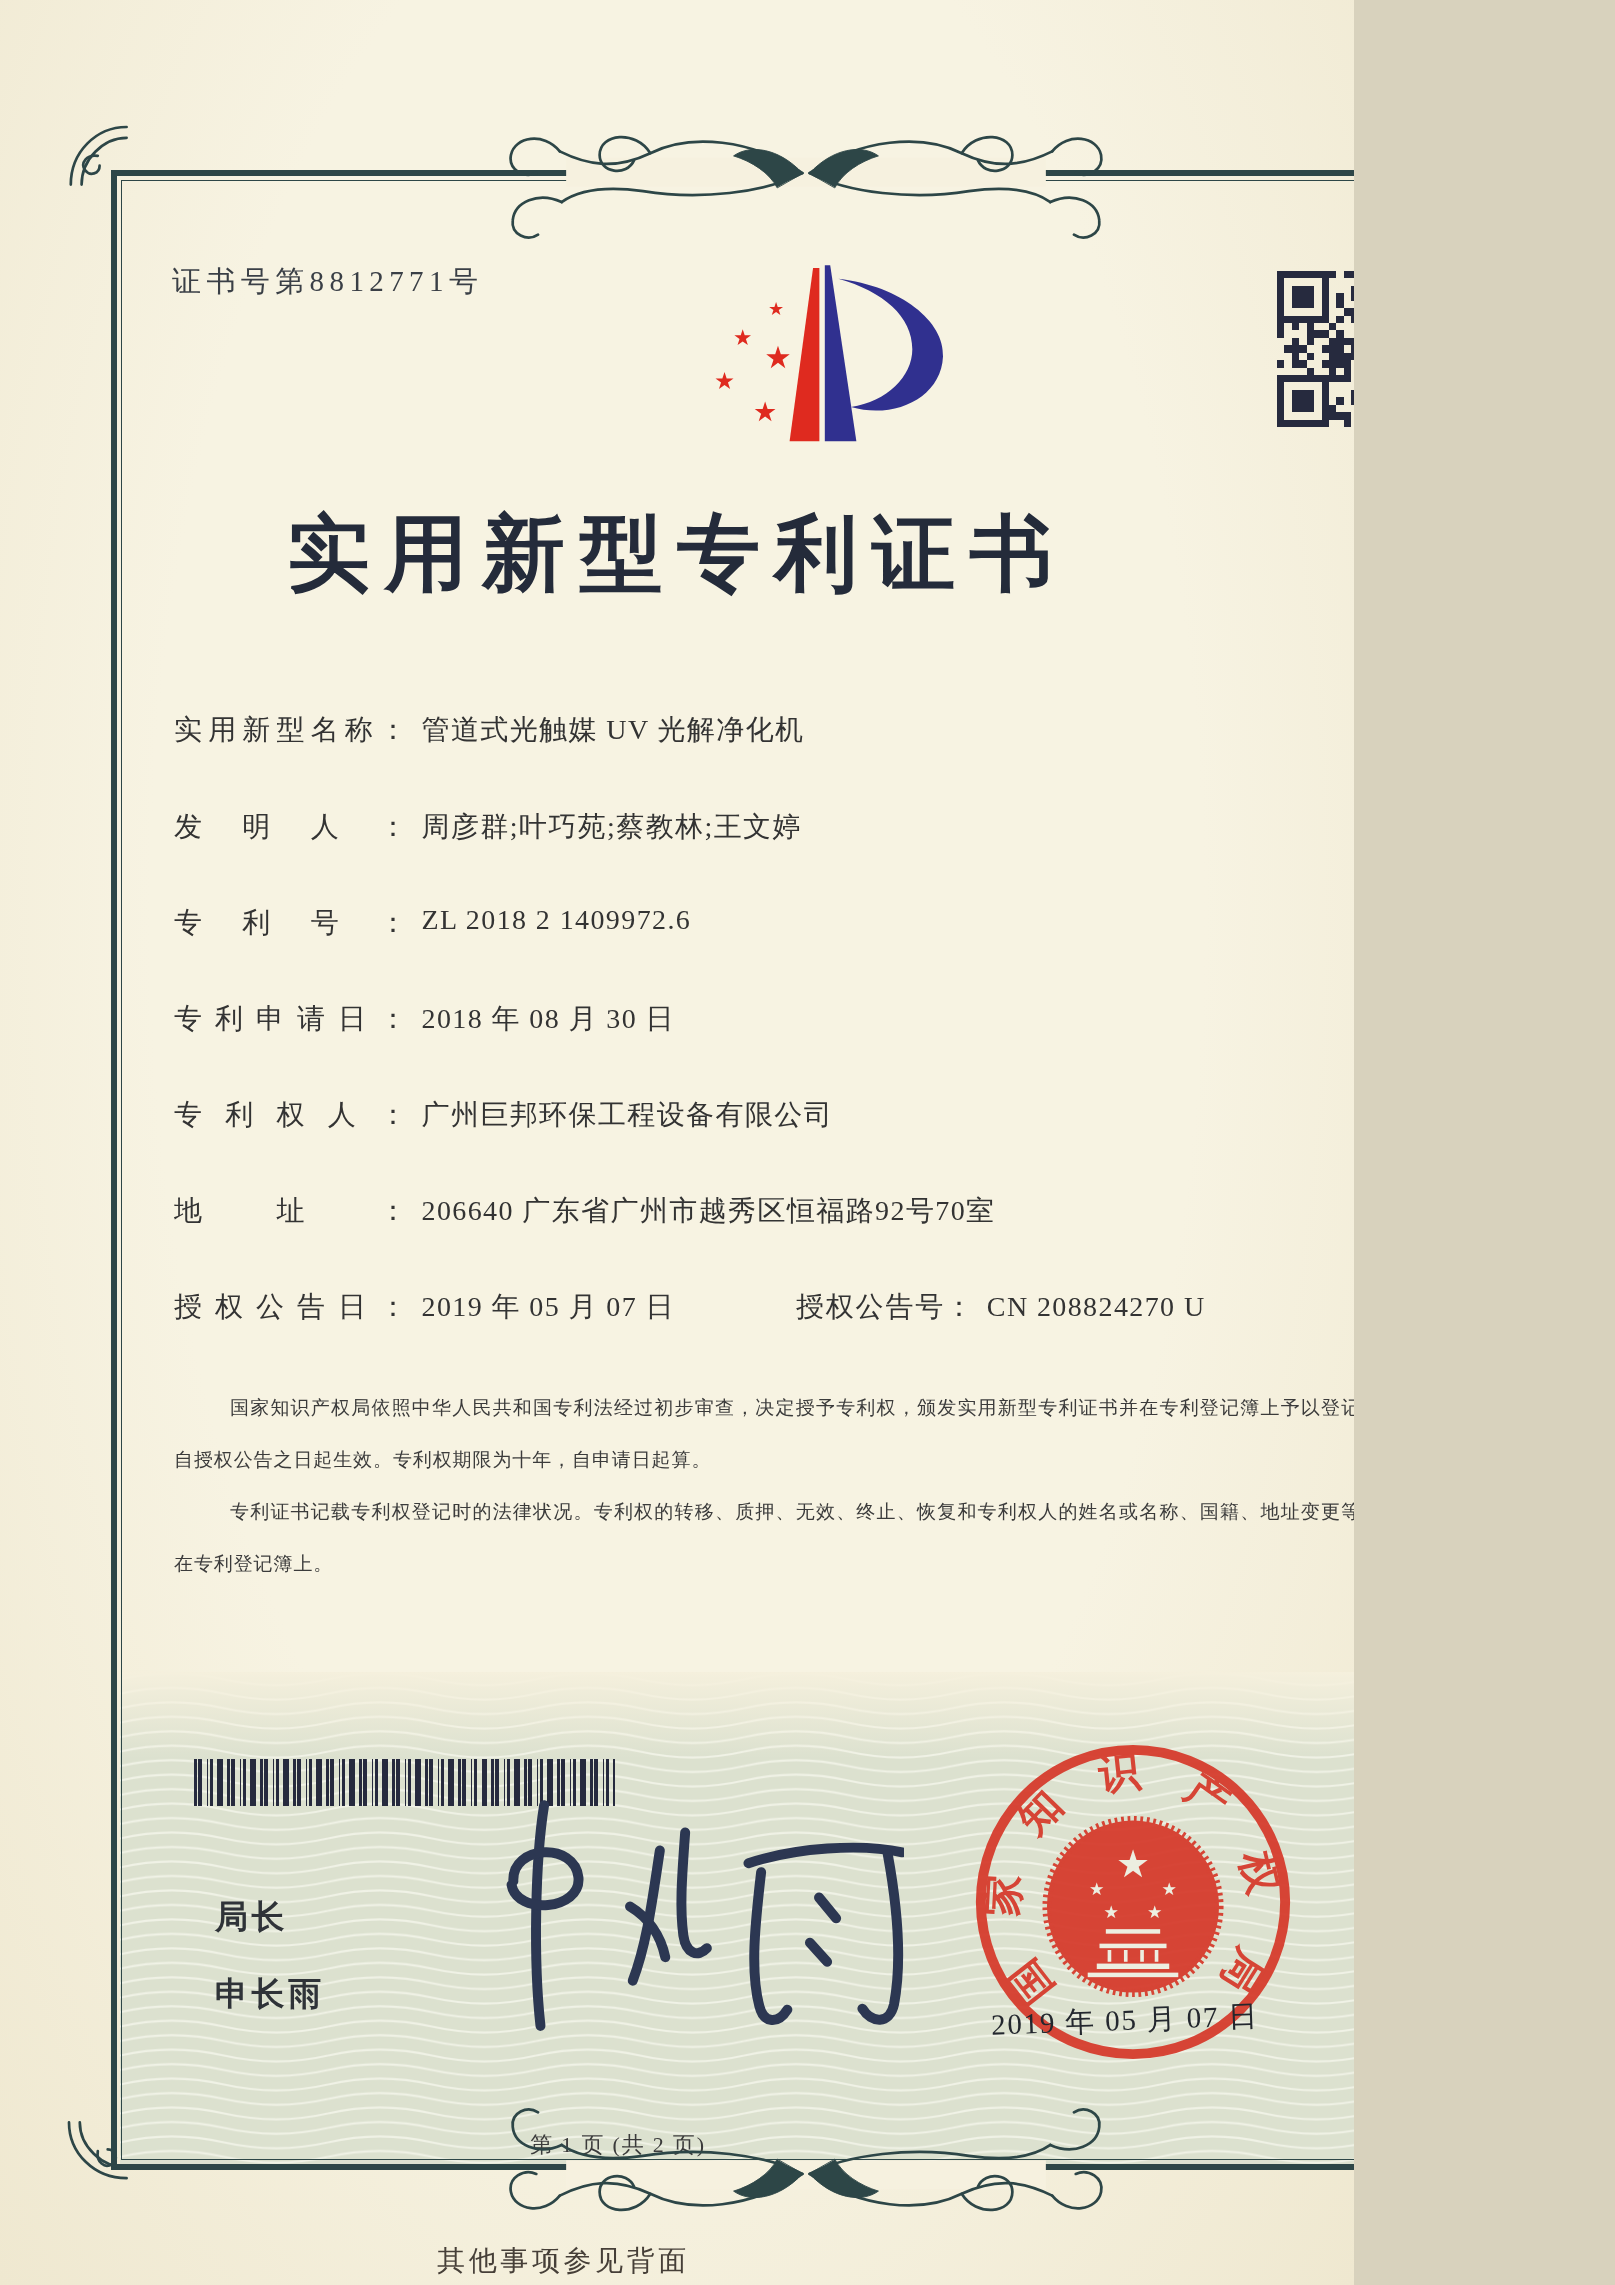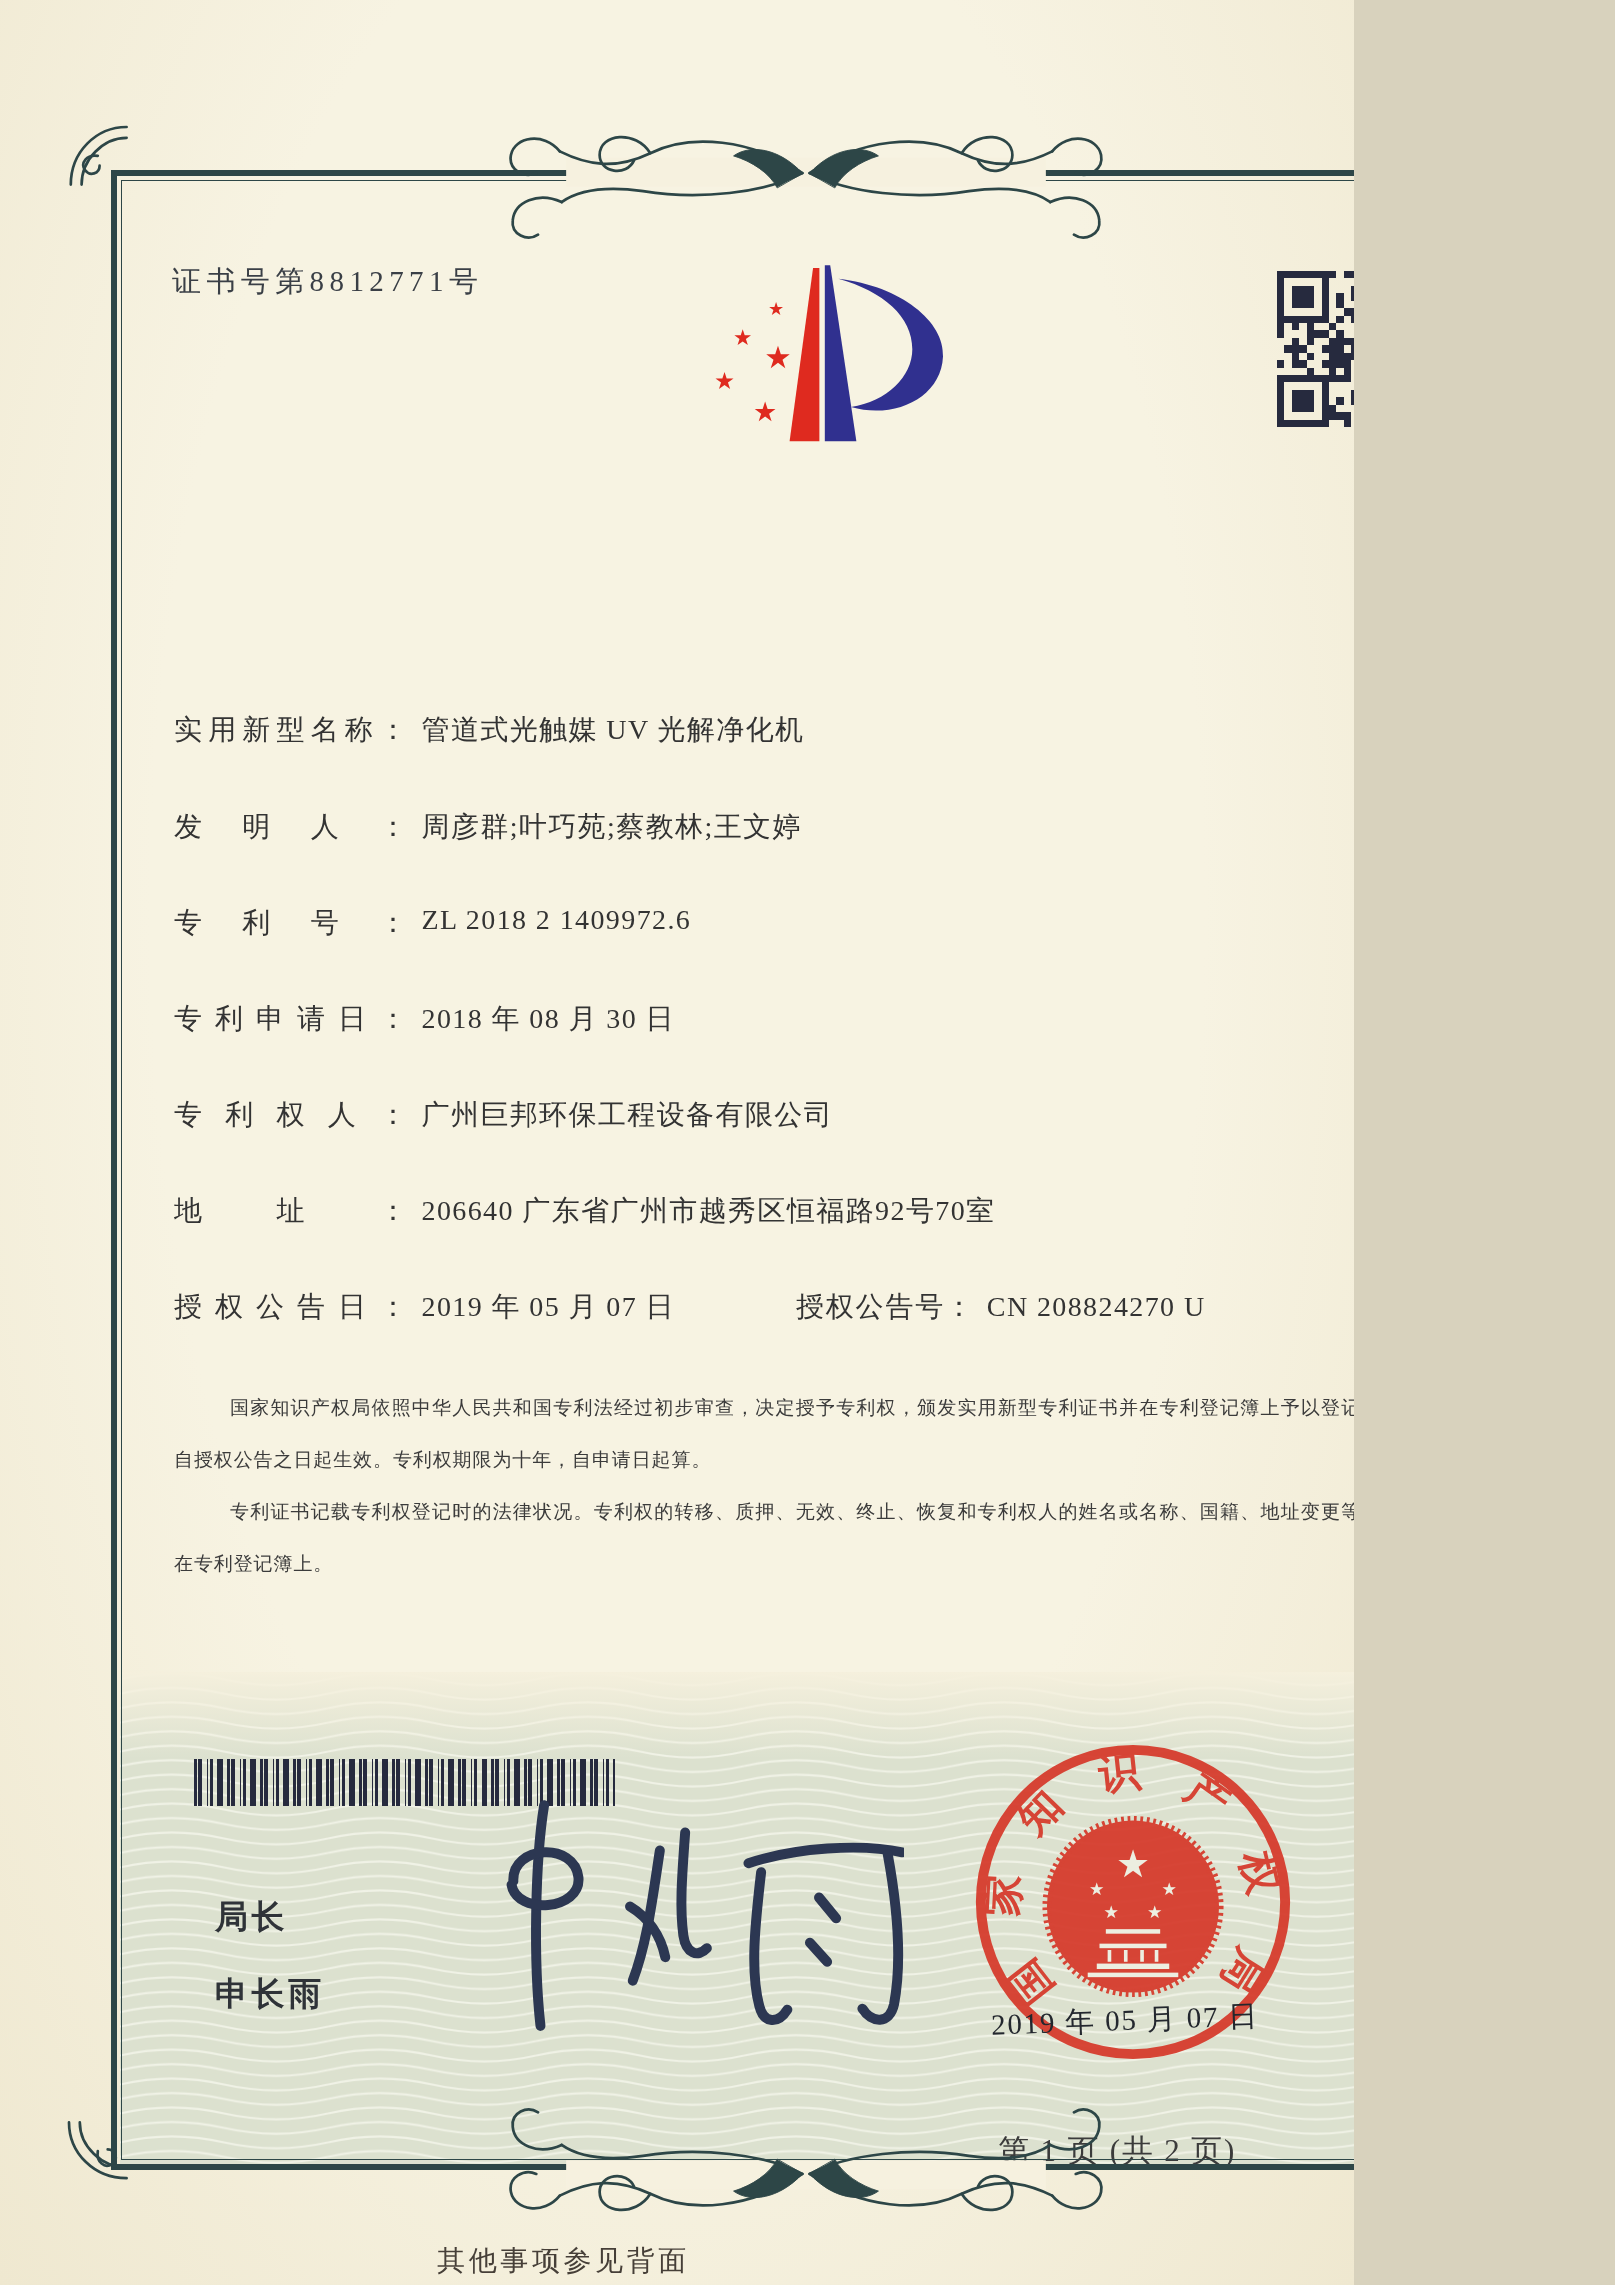--- a/index.html
+++ b/index.html
@@ -55,21 +55,21 @@
       transparent 19px 23.5px,#262a3e 23.5px 29px,transparent 29px 33px);}
   .signer{position:absolute;left:215px;z-index:2;font-family:"Liberation Sans","DejaVu Sans",sans-serif;
     font-weight:600;font-size:33px;color:#2f3338;letter-spacing:3.6px;}
   .signer-title{top:1895px;}
   .signer-name{top:1972px;}
   .signature{position:absolute;left:479px;top:1798px;width:425px;height:237px;z-index:2;}
   .signature path{stroke:#2c3752;stroke-width:11;fill:none;stroke-linecap:round;stroke-linejoin:round;}
   .seal{position:absolute;left:970px;top:1739px;width:326px;height:326px;z-index:2;opacity:.93;}
   .seal-date{position:absolute;left:991px;top:2001px;z-index:3;font-size:29px;color:#23272e;
     letter-spacing:1.8px;transform:rotate(-2deg);white-space:nowrap;}
-  .page-num{position:absolute;left:0;right:118px;top:2130px;text-align:right;font-size:31px;
+  .page-num{position:absolute;left:0;right:118px;top:2130px;text-align:center;font-size:22px;
     color:#3b3b3b;letter-spacing:1.8px;z-index:2;}
   .back-note{position:absolute;left:0;right:235px;top:2242px;text-align:center;font-size:28px;
     color:#463f38;letter-spacing:3.6px;z-index:2;padding-left:8px;}
 </style>
 </head>
 <body>
 
 <div class="page">
 
   <svg class="waveband" viewBox="0 0 1520 545" preserveAspectRatio="none">
@@ -583,20 +583,21 @@
       <div class="m"></div>
       <div class="m"></div>
       <div class="m d"></div>
       <div class="m d"></div>
       <div class="m d"></div>
       <div class="m"></div>
       <div class="m d"></div>
       <div class="m d"></div>
     </div>
 
+  <div class="title">实用新型专利证书</div>
 
   <div class="row" style="top:711px">
     <span class="lbl">实用新型名称：</span><span class="val">管道式光触媒 UV 光解净化机</span>
   </div>
   <div class="row" style="top:808px">
     <span class="lbl">发明人：</span><span class="val">周彦群;叶巧苑;蔡教林;王文婷</span>
   </div>
   <div class="row" style="top:904px">
     <span class="lbl">专利号：</span><span class="val">ZL 2018 2 1409972.6</span>
   </div>

